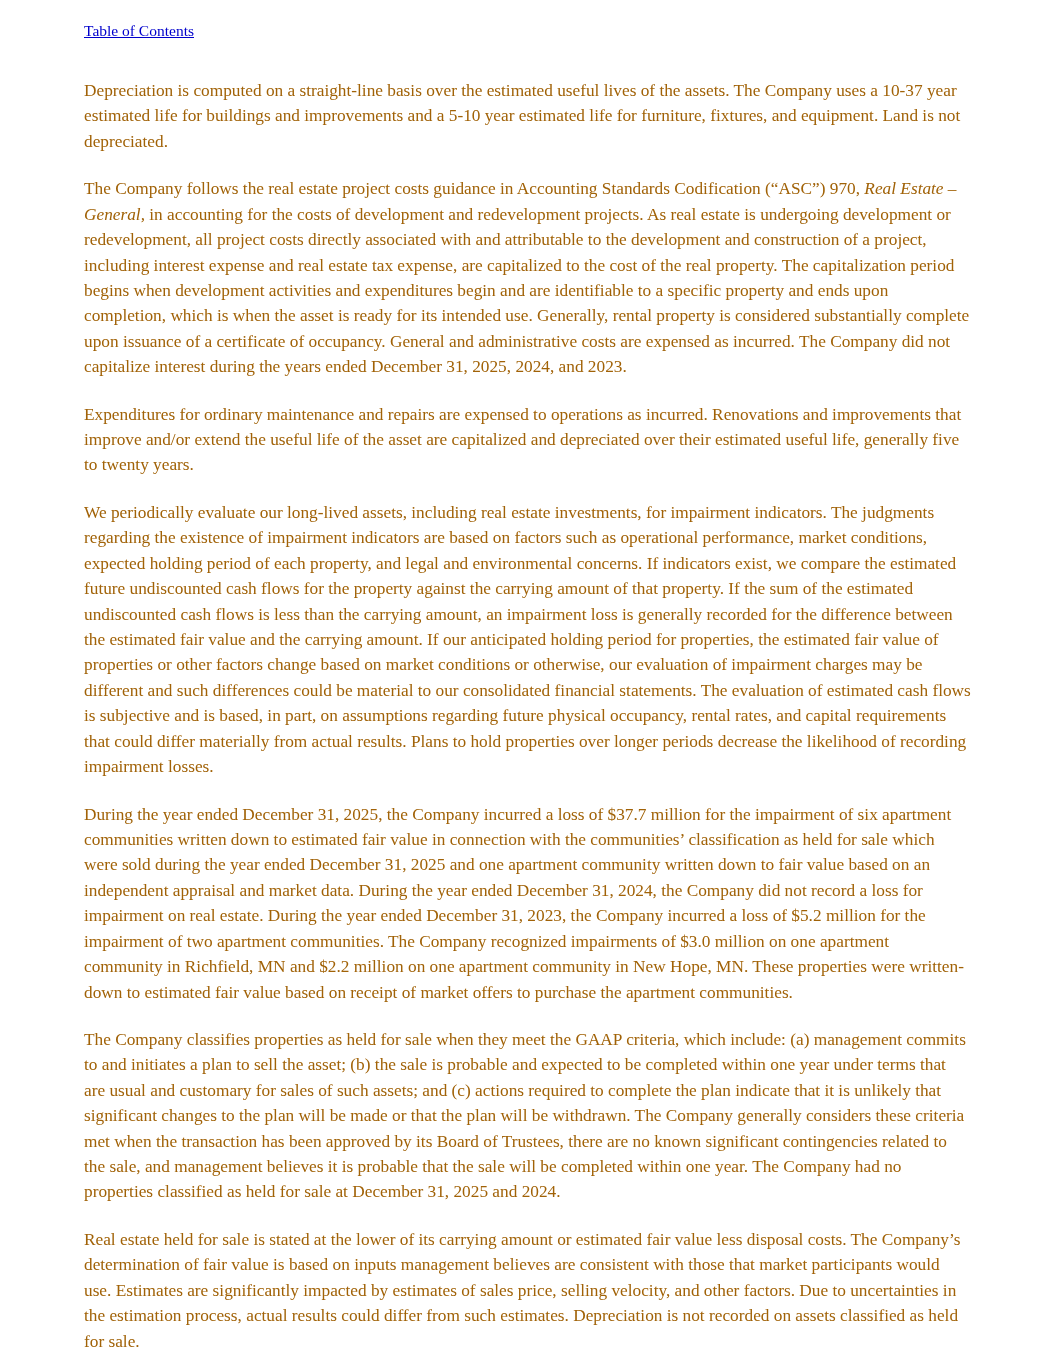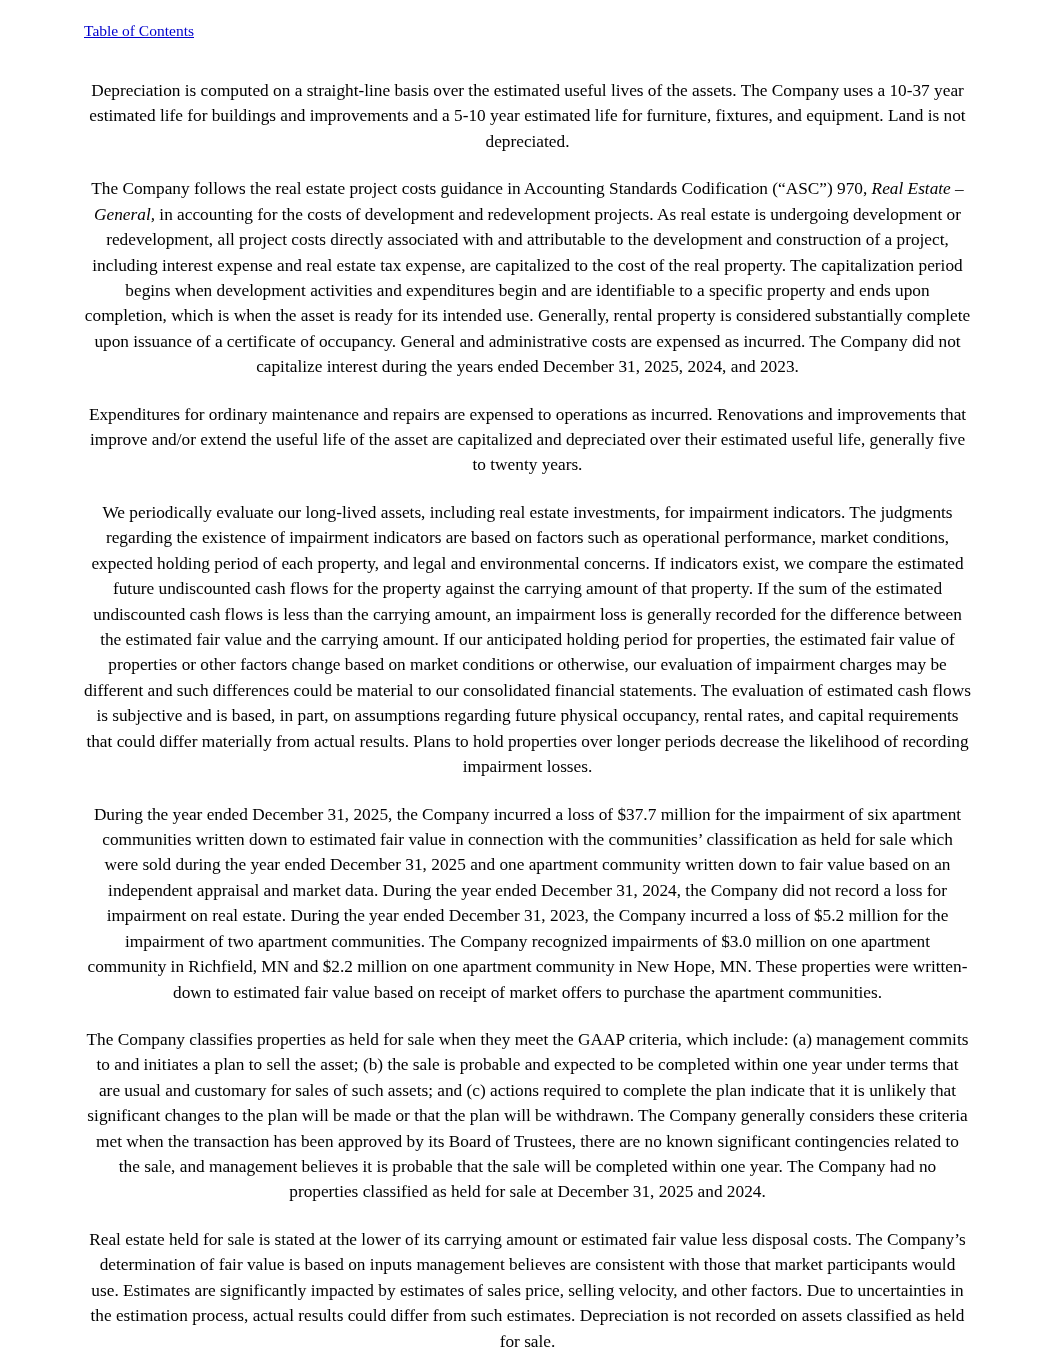--- a/index.html
+++ b/index.html
@@ -29,23 +29,23 @@
     margin-bottom: 30px;
     cursor: pointer;
   }
   .content {
     margin-top: 8px;
   }
   p.para {
     font-family: "Liberation Serif", serif;
     font-size: 17.3px;
     line-height: 1.47;
-    text-align: center;
+    text-align: left;
     margin: 0 0 22px 0;
-    color: #000000;
+    color: #a16207;
   }
   p.para em {
     font-style: italic;
   }
   .footer {
     position: absolute;
     left: 0;
     right: 0;
     bottom: 24px;
     text-align: center;

